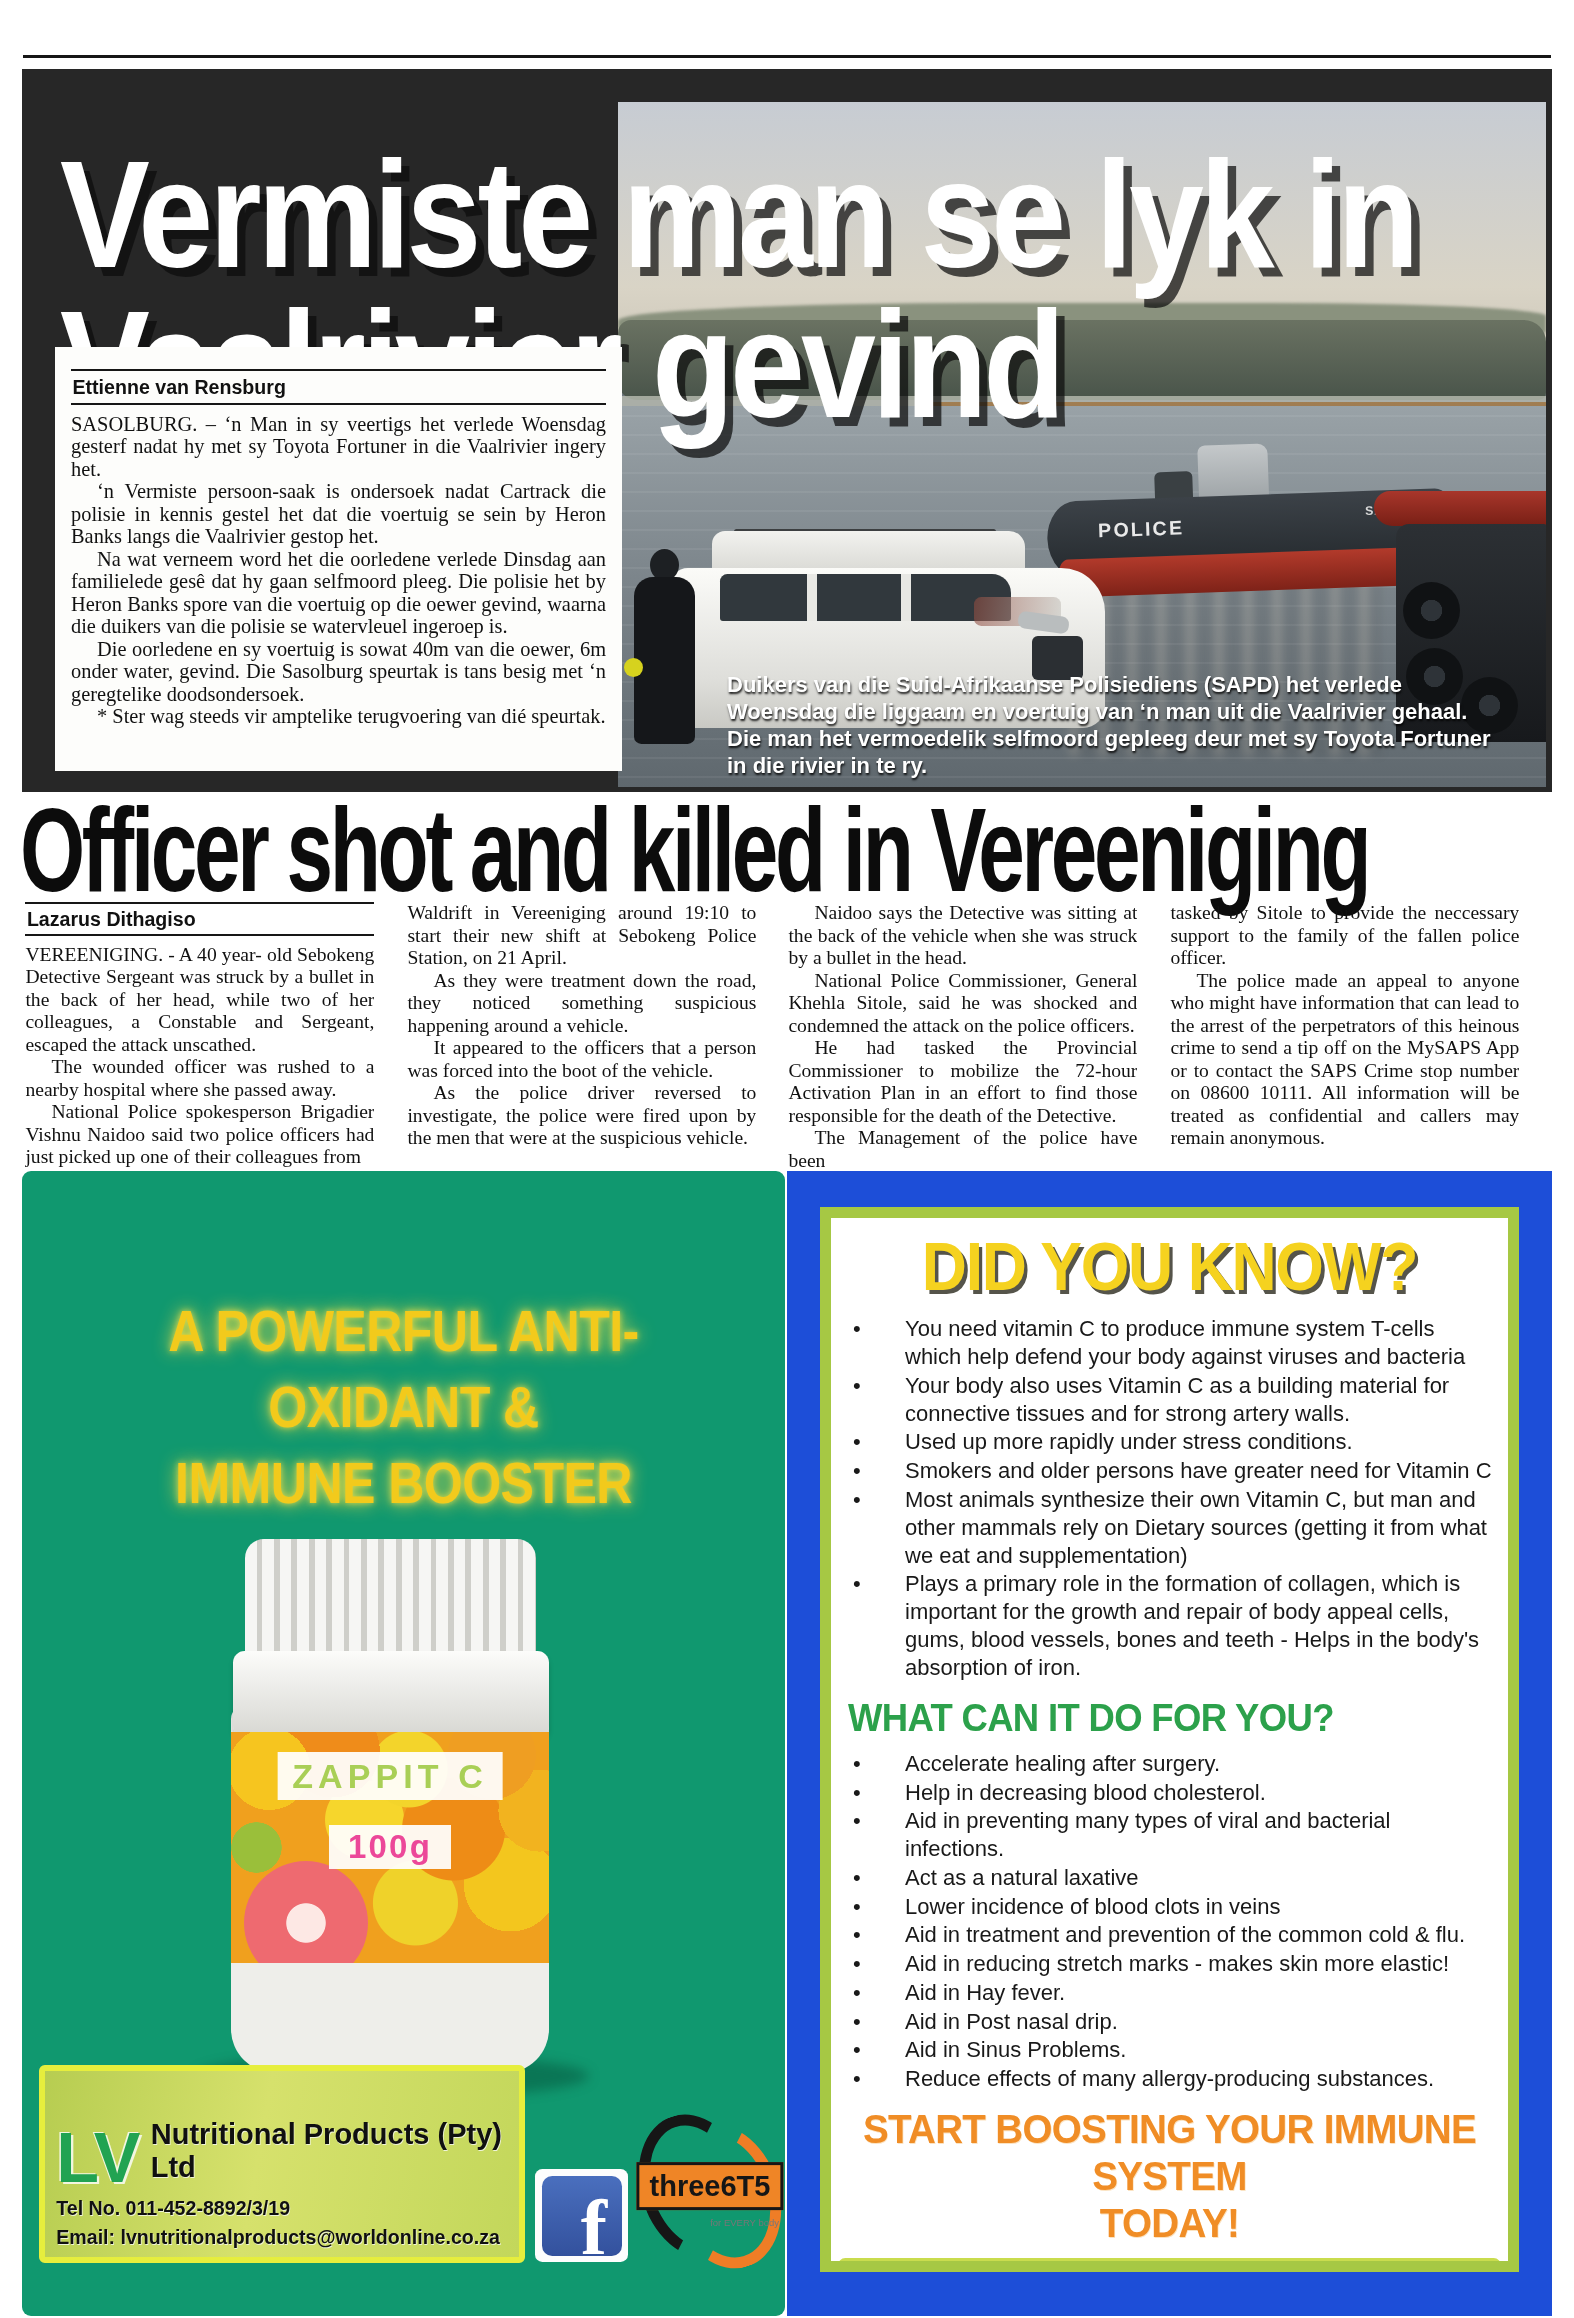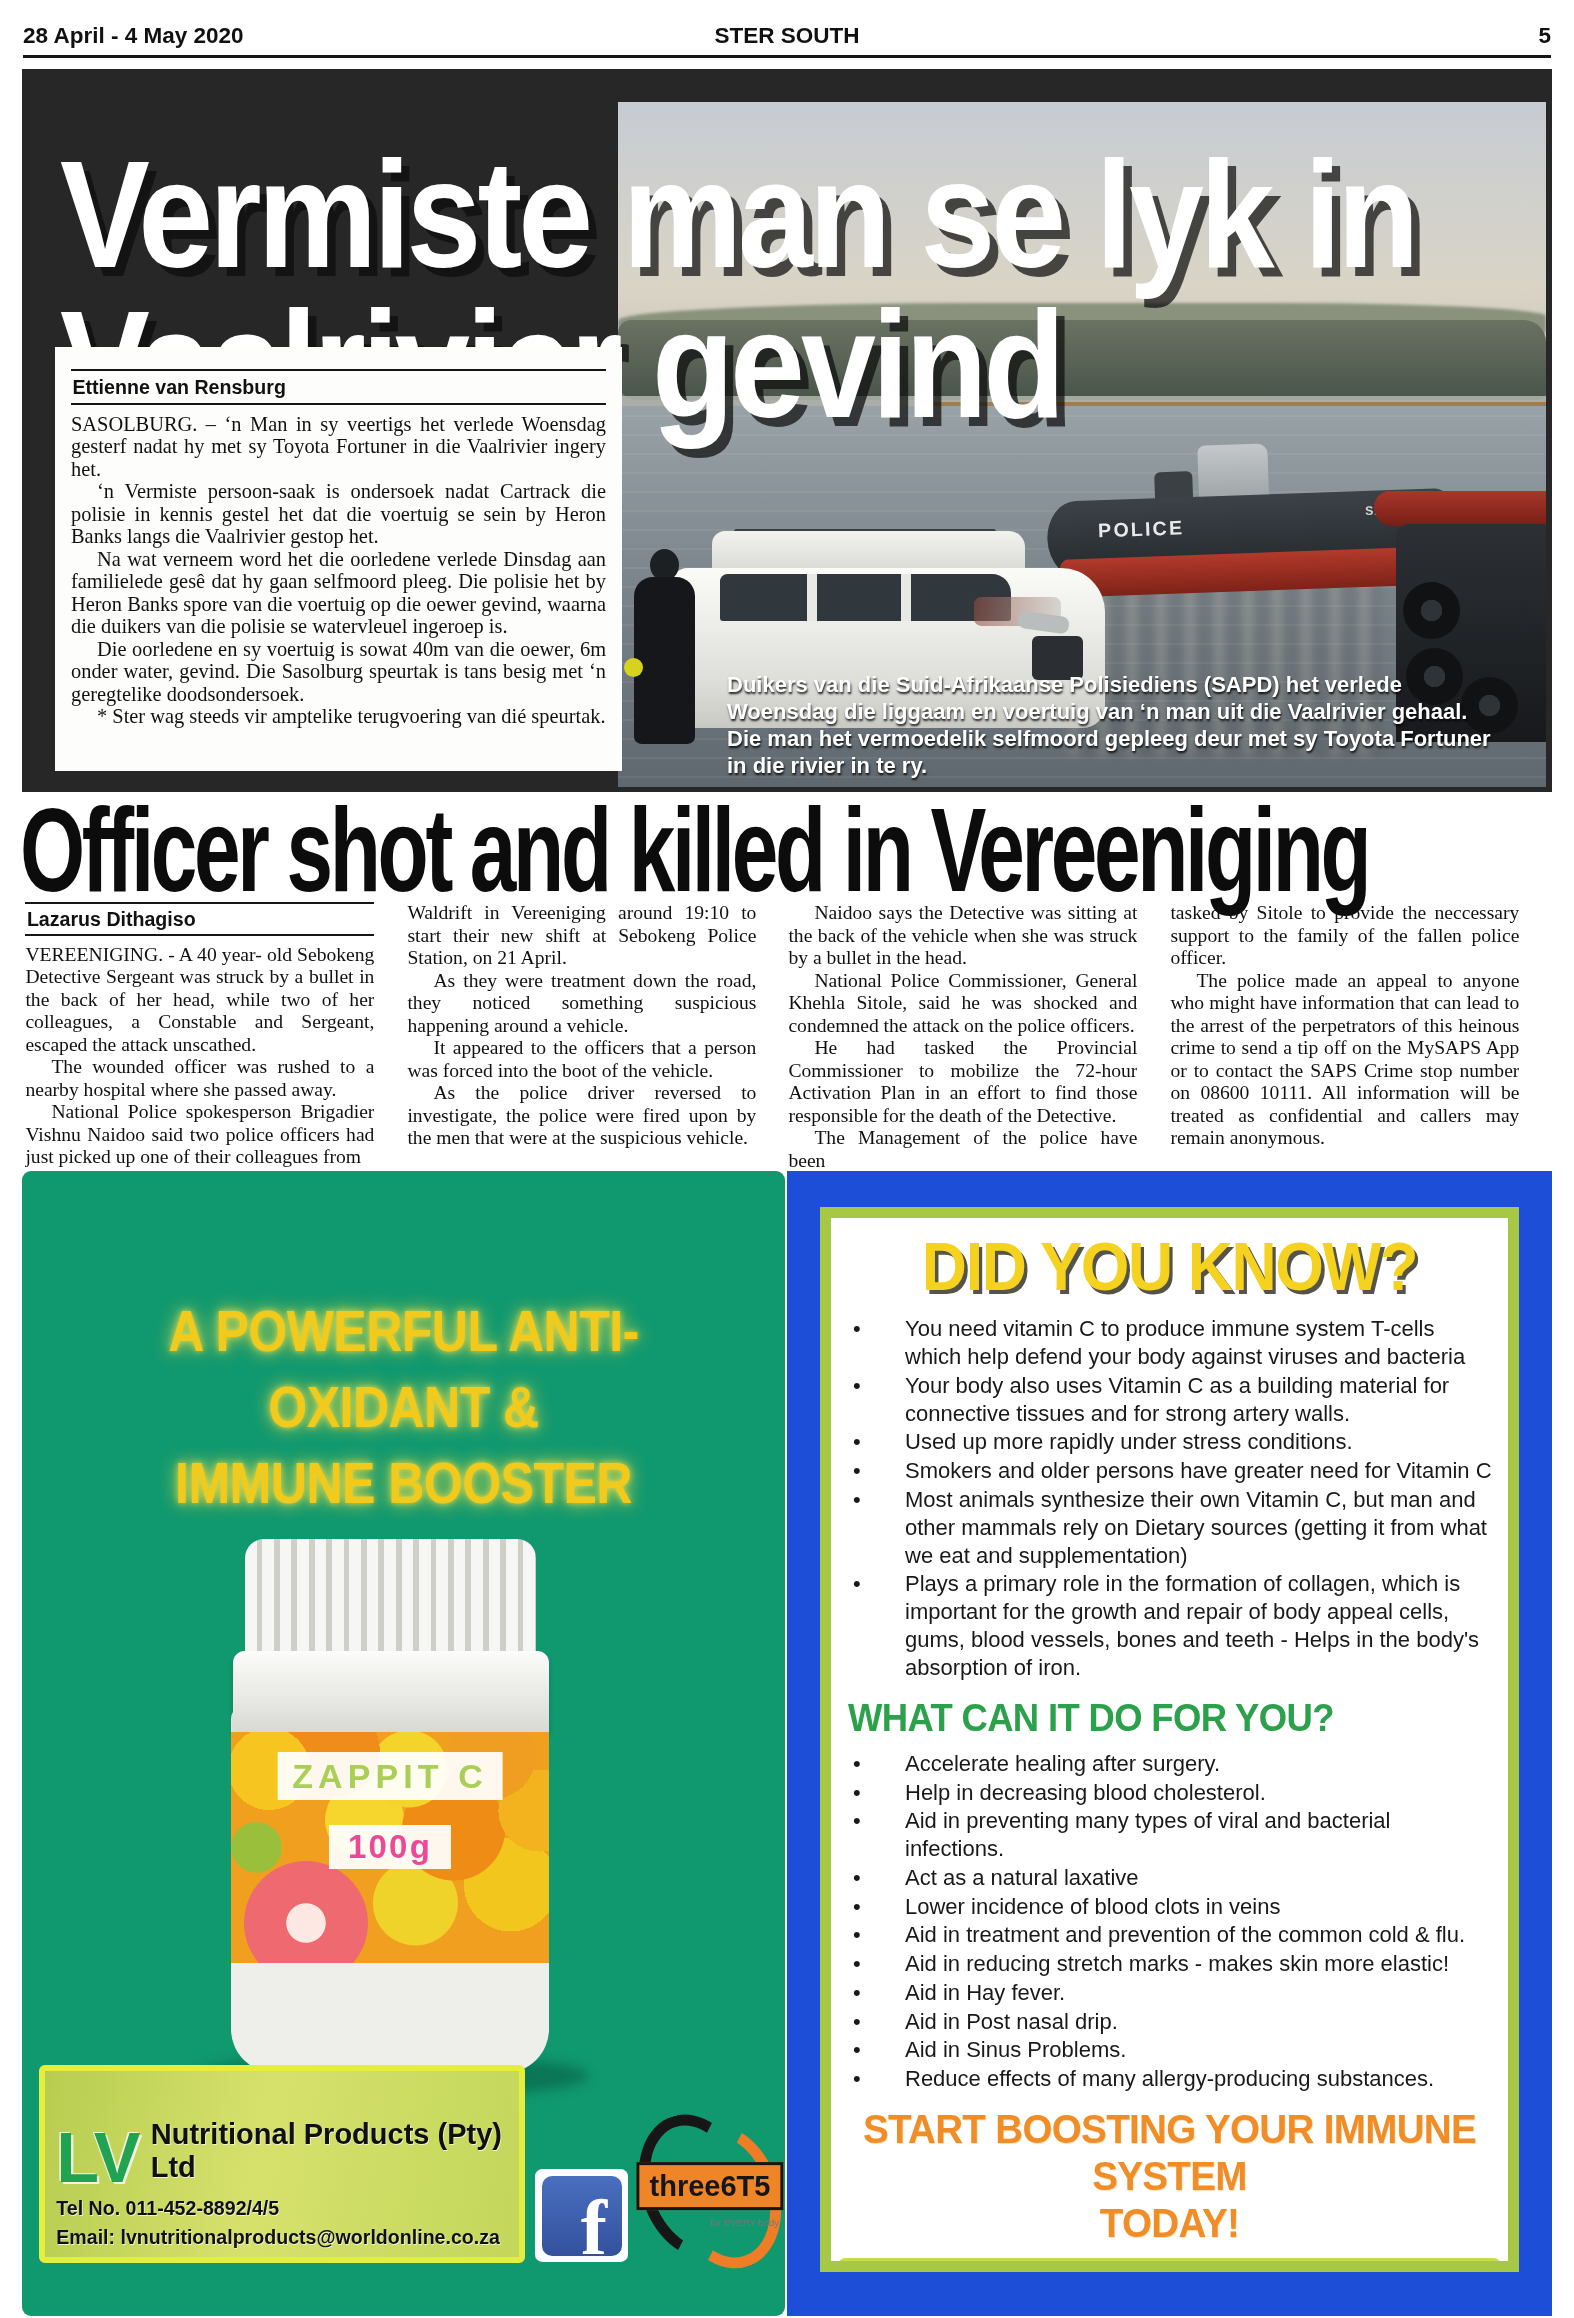--- a/index.html
+++ b/index.html
@@ -153,25 +153,20 @@
       transform:scaleX(.94); margin-top:13px; text-shadow:0.7px 0.7px 0 #fbe3c2; }
   .lv-box-right{ position:relative; margin:11.6px 7.3px 0 7.3px; height:182px; border:7.3px solid #c9dc4e; border-radius:7.3px;
       background:linear-gradient(100deg,#cede9e,#d8e6ac); padding:8.7px 13px; overflow:hidden; }
   .t65-right{ right:10.2px; top:7.3px; width:153px; height:164px; }
 </style>
 </head>
 <body>
 
 <div class="page">
 
-  <header class="masthead">
-    <span class="mh-date">28 April - 4 May 2020</span>
-    <span class="mh-pub">STER SOUTH</span>
-    <span class="mh-page">5</span>
-  </header>
   <div class="masthead-rule"></div>
 
   <section class="panel-dark">
 
     <div class="photo">
       <div class="ph-sky"></div>
       <div class="ph-trees-far"></div>
       <div class="ph-trees"></div>
       <div class="ph-bank"></div>
       <div class="ph-reeds"></div>
@@ -275,21 +270,21 @@
       <div class="grapefruit"></div>
       <div class="lbl-name">ZAPPIT C</div>
       <div class="lbl-weight">100g</div>
     </div>
 
     <div class="lv-box-left">
       <div class="lv-row">
         <span class="lv-letters">LV</span>
         <span class="lv-company">Nutritional Products (Pty) Ltd</span>
       </div>
-      <div class="lv-line">Tel No. 011-452-8892/4/5</div>
+      <div class="lv-line">Tel No. 011-452-8892/3/19</div>
       <div class="lv-line">Email: lvnutritionalproducts@worldonline.co.za</div>
       <div class="lv-line">Web:www.three6t5.co.za</div>
     </div>
 
     <div class="fb-card">
       <div class="fb-tile">
         <span class="fb-f">f</span>
       </div>
     </div>
 

